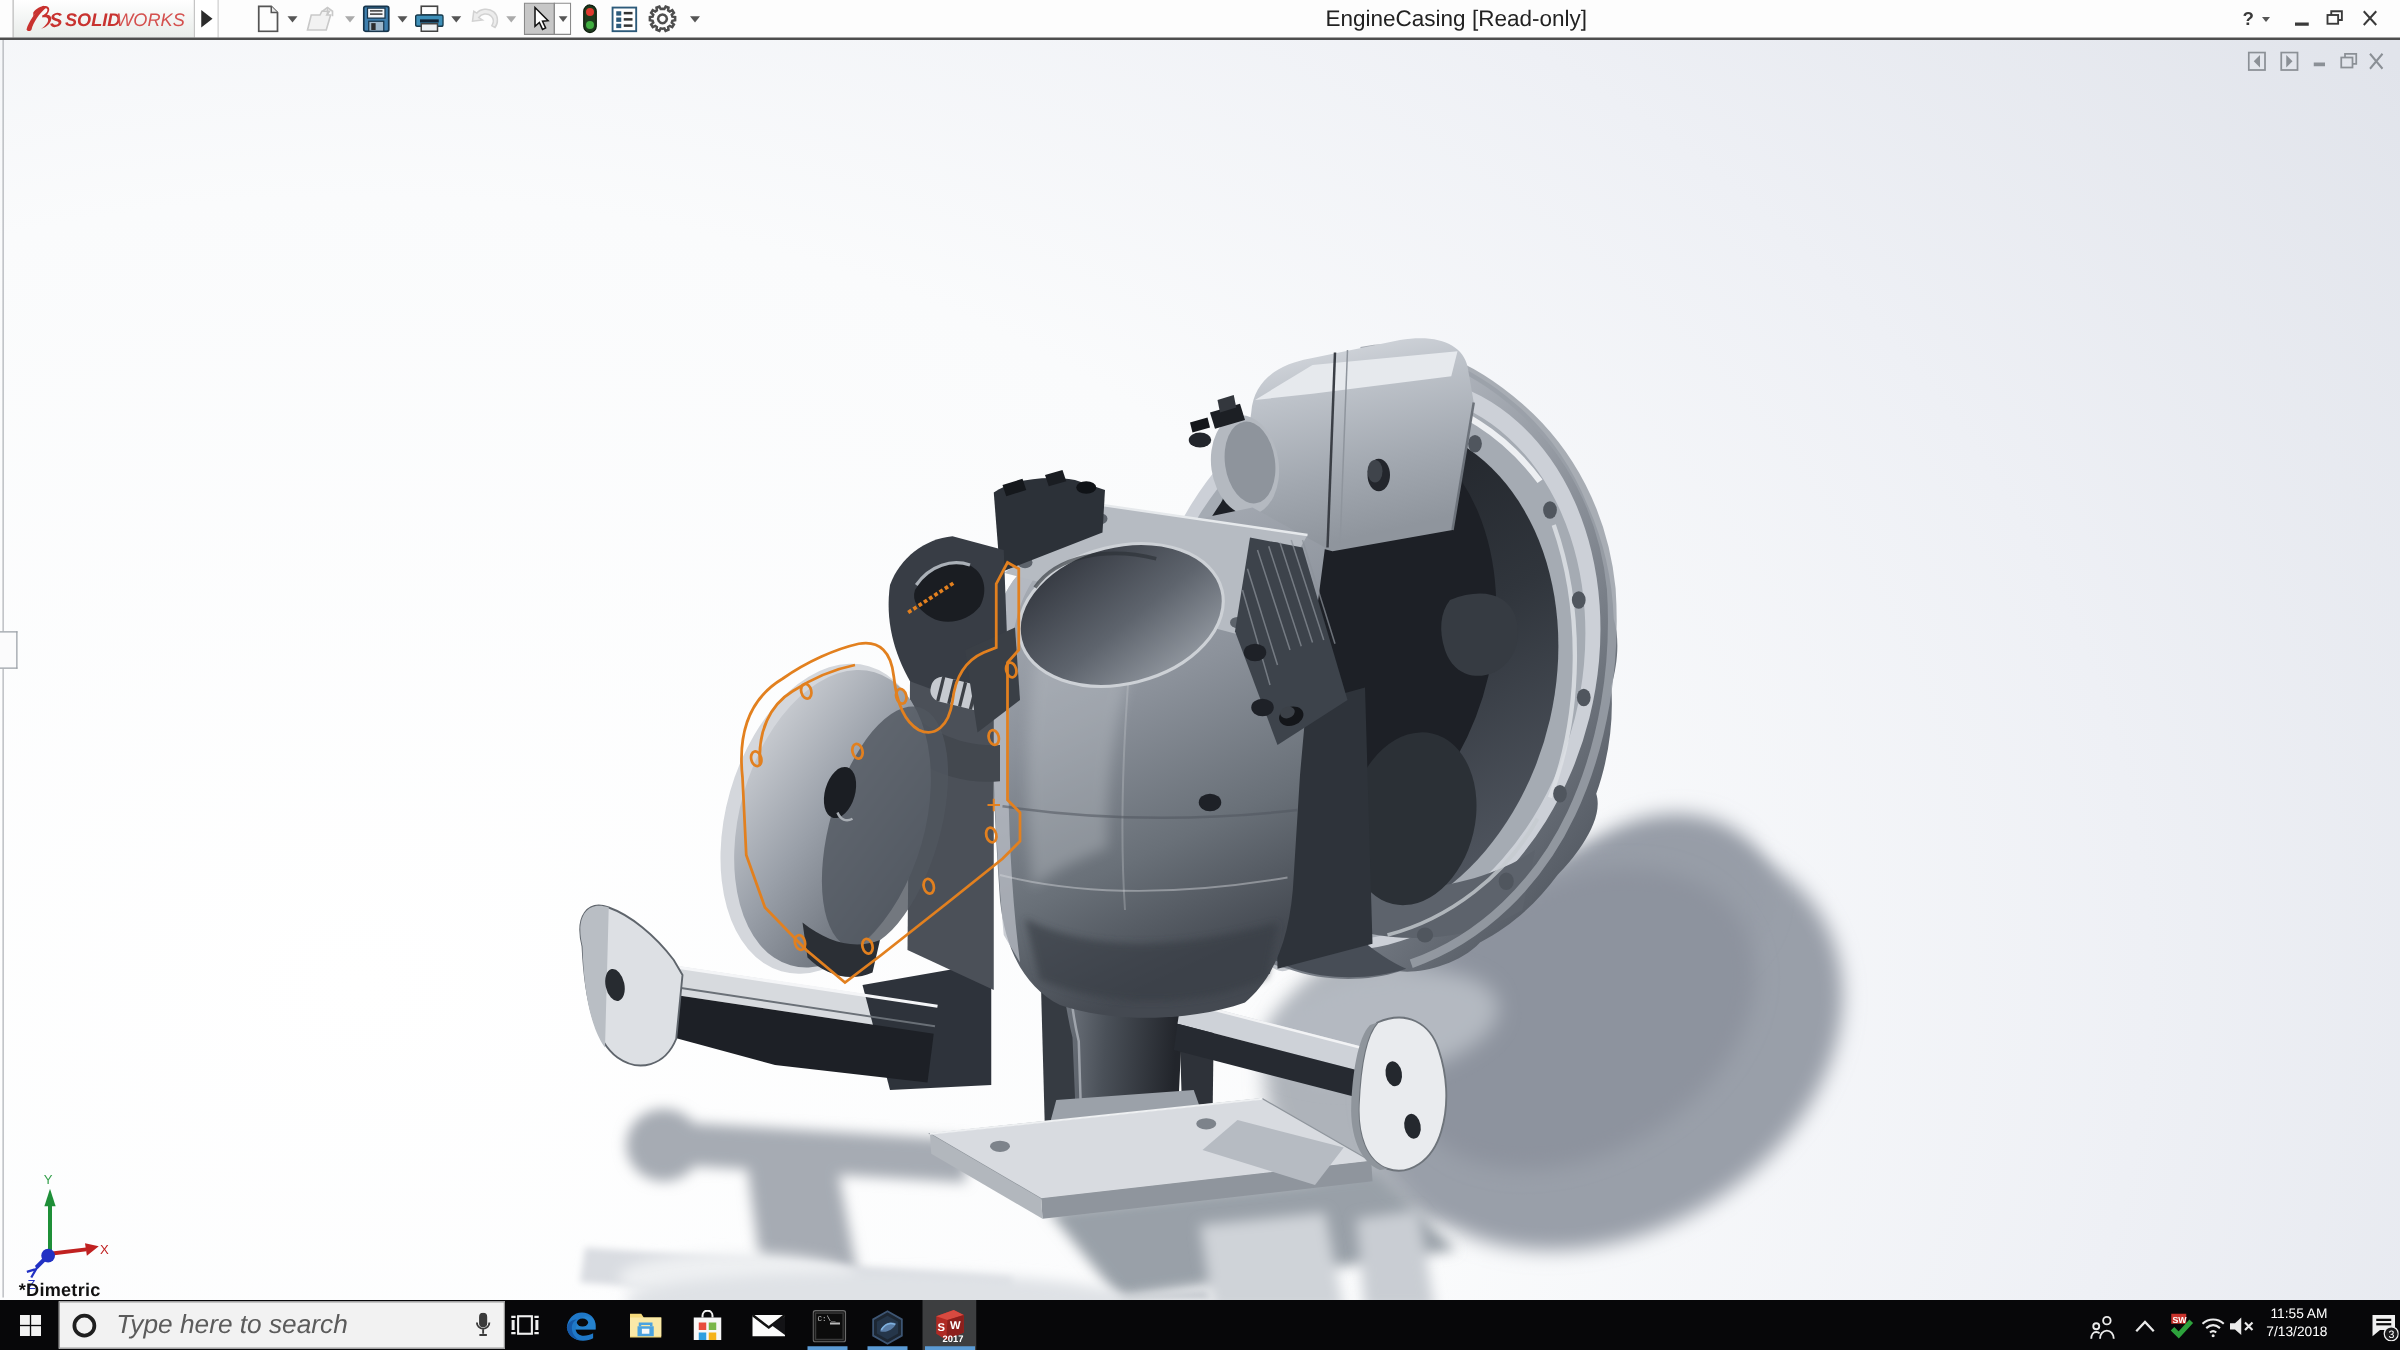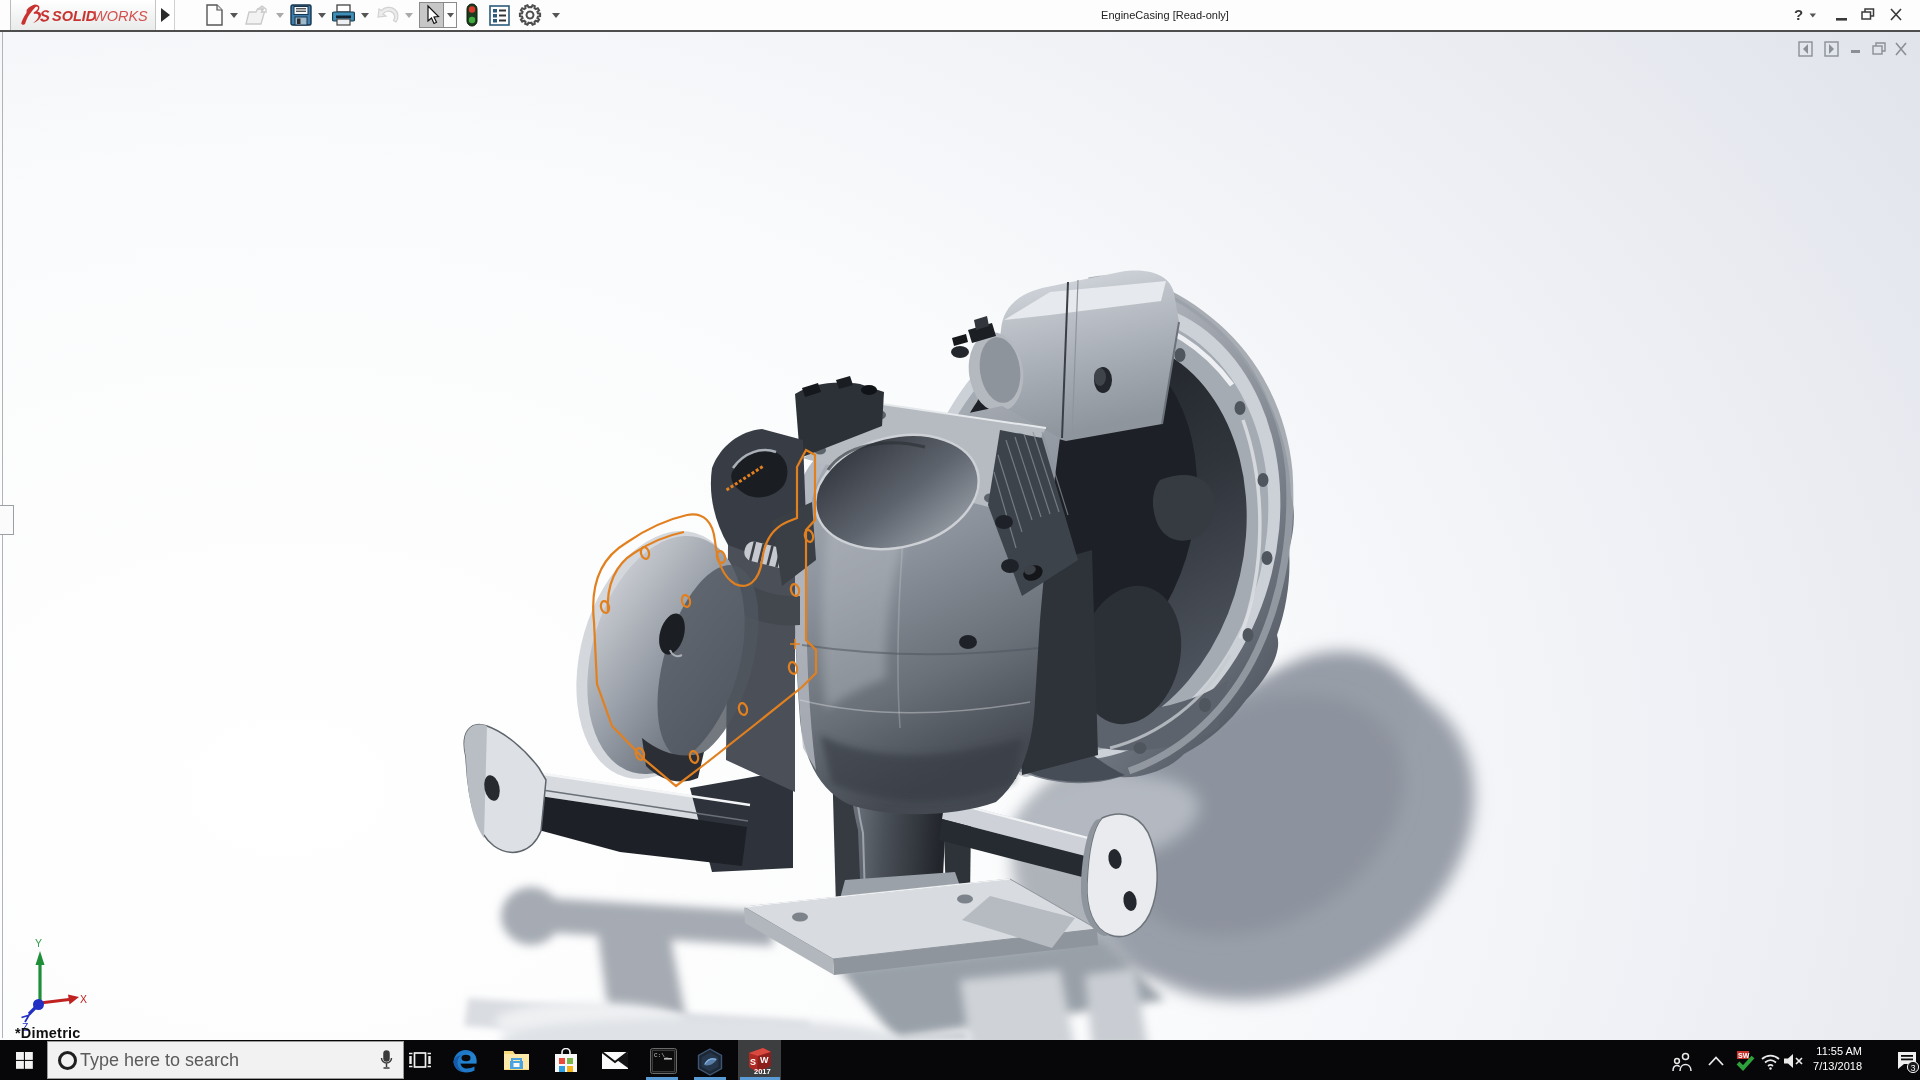--- a/index.html
+++ b/index.html
@@ -12,39 +12,39 @@
   #logo { position:absolute; left:10px; top:0; width:146px; height:30px;
           background:linear-gradient(180deg,#ffffff 0%,#f2f4f3 55%,#e9ecea 100%);
           border-left:1px solid #bbb; border-right:1px solid #c5c5c5;text-align:right; }
   #fwdbtn { position:absolute; left:156px; top:0; width:19px; height:30px; background:#fff; border-right:1px solid #d0d0d0; }
   #fwdbtn svg { position:absolute; left:3px; top:7px; }
   .tbicons { position:absolute; left:205px; top:0; height:30px; display:flex; align-items:center; }
   .tbicons .ic { margin-right:0; }
   .caret { width:0; height:0; border-left:4px solid transparent; border-right:4px solid transparent; border-top:5px solid #555; margin:0 6px; }
   .caret.gray { border-top-color:#aaa; }
   #wintitle { position:absolute; left:530px; top:0; width:1270px; height:30px; text-align:center; line-height:30px;
-              font-size:11px; color:#222; }
+              font-size:18px; color:#222; }
   #winctrls { position:absolute; right:8px; top:0; height:30px; display:flex; align-items:center; color:#333; }
 
   
   #viewport { position:absolute; left:0; top:32px; width:1920px; height:1008px;
               background:
                 radial-gradient(2600px 1800px at 15% 75%, #ffffff 0%, #fafbfc 35%, #eef0f5 55%, #e1e4eb 75%, #dfe2e9 100%); }
   #vpborderL { position:absolute; left:2px; top:32px; width:1px; height:1006px; background:#b0b3b8; }
   #docctrls { position:absolute; right:12px; top:40px; height:18px; display:flex; align-items:center; }
   #lefttab { position:absolute; left:0; top:505px; width:14px; height:30px; background:#fbfbfc; border:1px solid #9aa0a6; border-left:none; }
 
   #dimetric { position:absolute; left:15px; top:1025px; font-size:14.5px; font-weight:bold; color:#111; letter-spacing:0.2px; }
 
   
   #taskbar { position:absolute; left:0; top:1040px; width:1920px; height:40px; background:#070709; }
   #startbtn { position:absolute; left:16px; top:1052px; }
   #searchbox { position:absolute; left:47px; top:1041px; width:357px; height:38px; background:#f2f2f2; border:1px solid #9a9a9a; display:flex; align-items:center; }
   #searchbox .circ { width:19px; height:19px; border:3px solid #1f1f1f; border-radius:50%; margin-left:10px; }
-  #searchbox .stext { font-size:18px; color:#5b5b5b; margin-left:3px; flex:1; }
+  #searchbox .stext { font-size:21px; color:#5b5b5b; margin-left:16px; flex:1;font-style:italic; }
   #searchbox .mic { margin-right:10px; }
   .tkicon { position:absolute; top:1048px; }
   #swtile { position:absolute; left:738px; top:1040px; width:43px; height:40px; background:#3d3e40; }
   .underline { position:absolute; top:1077px; height:2.5px; background:#5b9bd5; }
   #clock { position:absolute; left:1800px; top:1044px; width:62px; text-align:right; color:#fff; font-size:11px; line-height:15px; }
 </style>
 </head>
 <body>
 <div id="page">
 

